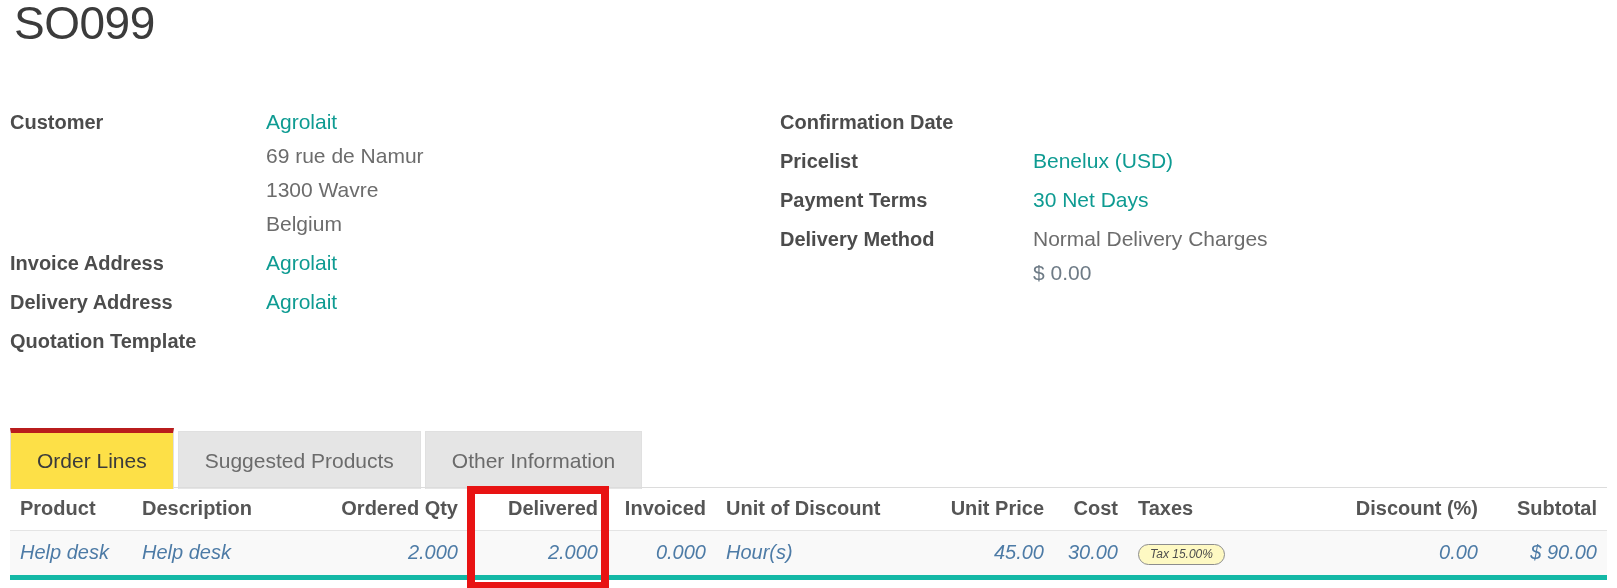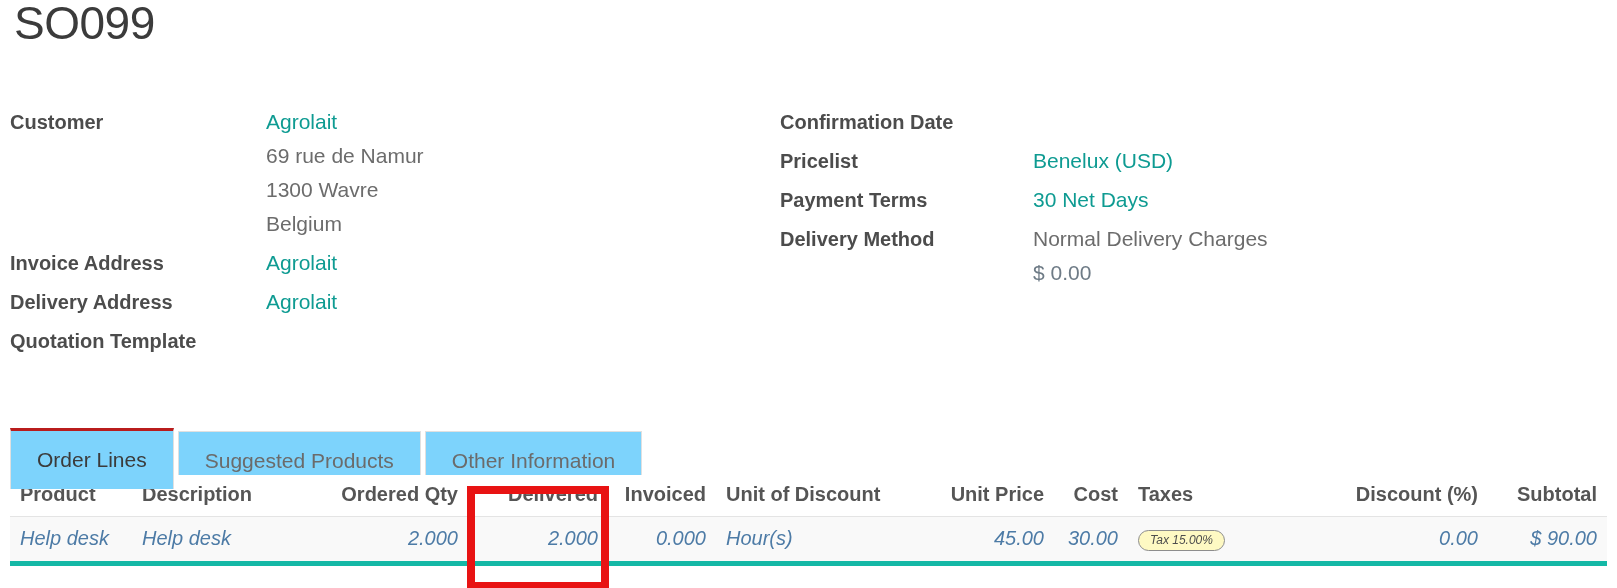--- a/index.html
+++ b/index.html
@@ -92,49 +92,49 @@
     align-items: flex-end;
   }
   .tab {
     height: 58px;
     box-sizing: border-box;
     display: flex;
     align-items: center;
     justify-content: center;
     font-size: 21px;
     color: #6b6b6b;
-    background: #7dd3fc;
+    background: #e5e5e5;
     border: 1px solid #e0e0e0;
     border-bottom: none;
     padding: 0 26px;
     margin-right: 4px;
     position: relative;
     top: 1px;
   }
   .tab.active {
-    background: #7dd3fc;
+    background: #fde047;
     color: #3b3b3b;
-    border-top: 3px solid #b91c1c;
+    border-top: 5px solid #b91c1c;
     height: 61px;
     z-index: 3;
   }
   .tab-underline {
     position: absolute;
     left: 0;
     bottom: 0;
     width: 1597px;
     height: 1px;
     background: #dcdcdc;
   }
 
   
   .lines-table {
     position: absolute;
     left: 10px;
-    top: 475px;
+    top: 489px;
     width: 1597px;
     border-collapse: collapse;
     table-layout: fixed;
   }
   .lines-table th {
     font-size: 20px;
     font-weight: bold;
     color: #555;
     padding: 8px 10px 10px 10px;
     border-bottom: 1px solid #e4e4e4;

